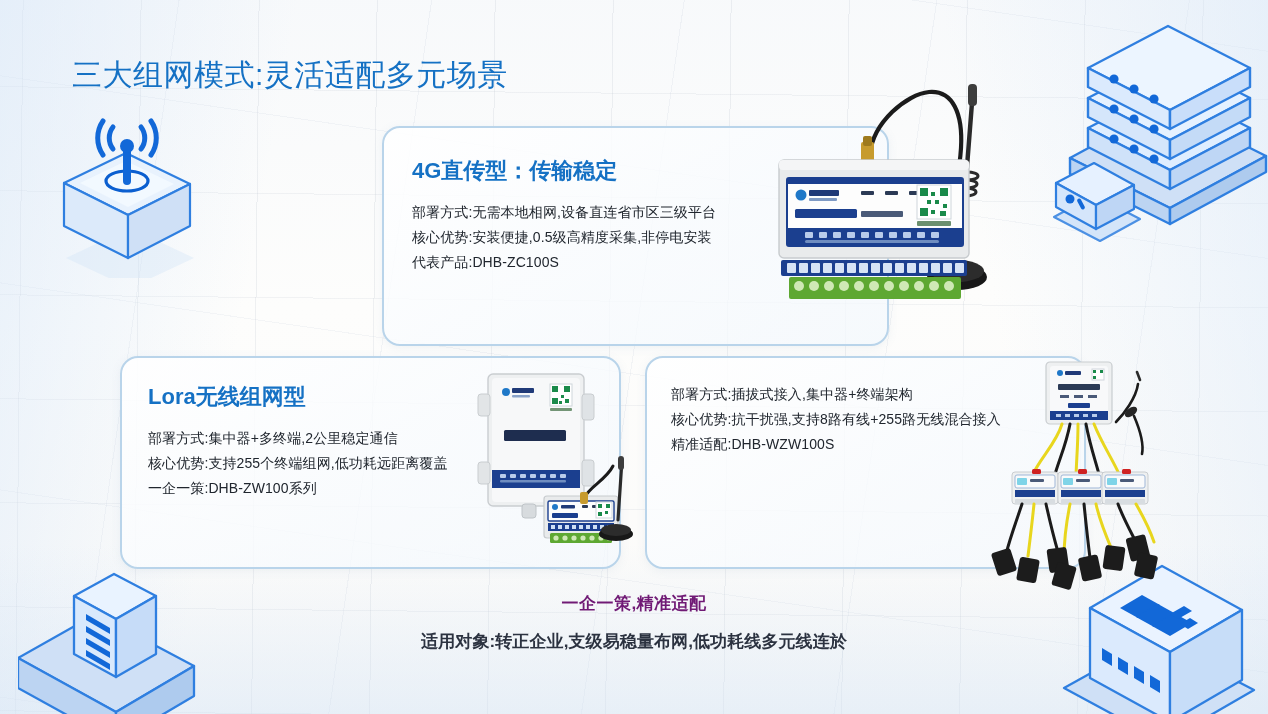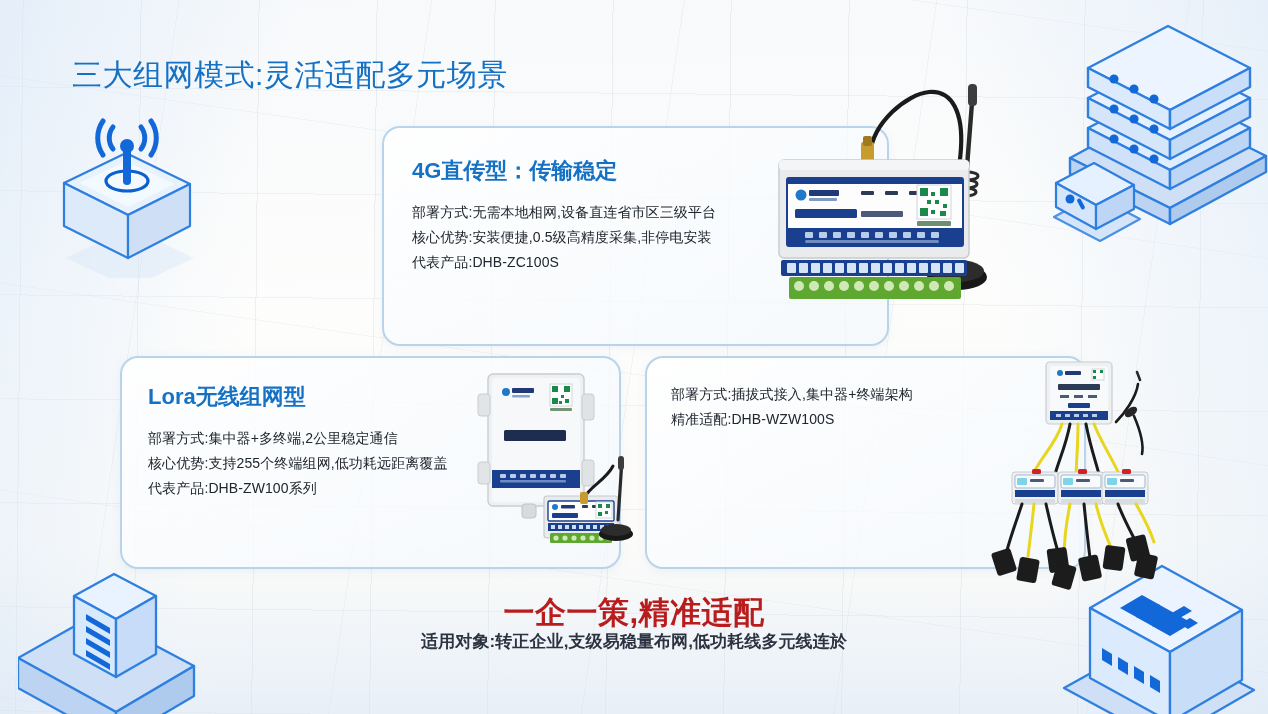--- a/index.html
+++ b/index.html
@@ -86,21 +86,21 @@
   #card3{left:645px;top:356px;width:437px;height:209px;}
   #card3 .card-inner{left:24px;top:24px;}
 
   
   .photo{position:absolute;}
   .photo svg{display:block;}
 
   
   .footer-title{
     position:absolute;left:0;top:592px;width:1268px;text-align:center;
-    font-size:31px;font-weight:bold;color:#b91c1c;letter-spacing:.5px;
+    font-size:17px;font-weight:bold;color:#701a75;letter-spacing:.5px;
   }
   .footer-sub{
     position:absolute;left:0;top:630px;width:1268px;text-align:center;
     font-size:17px;font-weight:bold;color:#2b3240;letter-spacing:.1px;
   }
 </style>
 </head>
 <body>
 
 <div id="stage">
@@ -333,21 +333,21 @@
           <circle cx="192" cy="208" r="5"></circle>
       </g>
     </svg>
   </div>
 
   <div class="card" id="card2">
     <div class="card-inner">
       <div class="card-title">Lora无线组网型</div>
       <div class="card-line">部署方式:集中器+多终端,2公里稳定通信</div>
       <div class="card-line">核心优势:支持255个终端组网,低功耗远距离覆盖</div>
-      <div class="card-line">代表产品:DHB-ZW100系列</div>
+      <div class="card-line">一企一策:DHB-ZW100系列</div>
     </div>
   </div>
 
   <div class="photo" style="left:466px;top:368px;">
     <svg width="170" height="180" viewBox="0 0 170 180">
 
       <rect x="22" y="6" width="96" height="132" rx="5" fill="#eef0f1" stroke="#c9cdd0" stroke-width="1.4"></rect>
       <rect x="26" y="10" width="88" height="124" rx="4" fill="#f7f8f9"></rect>
 
       <rect x="12" y="26" width="12" height="22" rx="3" fill="#e2e5e7" stroke="#c9cdd0"></rect>
@@ -428,20 +428,21 @@
       <path d="M156 92 L152 152" stroke="#2a2a2a" stroke-width="3.2" stroke-linecap="round"></path>
       <rect x="152" y="88" width="6" height="14" rx="3" fill="#3d3d3d"></rect>
       <ellipse cx="150" cy="166" rx="17" ry="7" fill="#181818"></ellipse>
       <ellipse cx="150" cy="162" rx="15" ry="6" fill="#2c2c2c"></ellipse>
     </svg>
   </div>
 
   <div class="card" id="card3">
     <div class="card-inner">
       <div class="card-line">部署方式:插拔式接入,集中器+终端架构</div>
+      <div class="card-line">核心优势:抗干扰强,支持8路有线+255路无线混合接入</div>
       <div class="card-line">精准适配:DHB-WZW100S</div>
     </div>
   </div>
 
   <div class="photo" style="left:988px;top:358px;">
     <svg width="186" height="236" viewBox="0 0 186 236">
 
       <rect x="58" y="4" width="66" height="62" rx="4" fill="#eef0f1" stroke="#c9cdd0" stroke-width="1.2"></rect>
       <rect x="62" y="8" width="58" height="54" rx="3" fill="#f8f9fa"></rect>
       <circle cx="72" cy="15" r="3" fill="#1f78c8"></circle>

